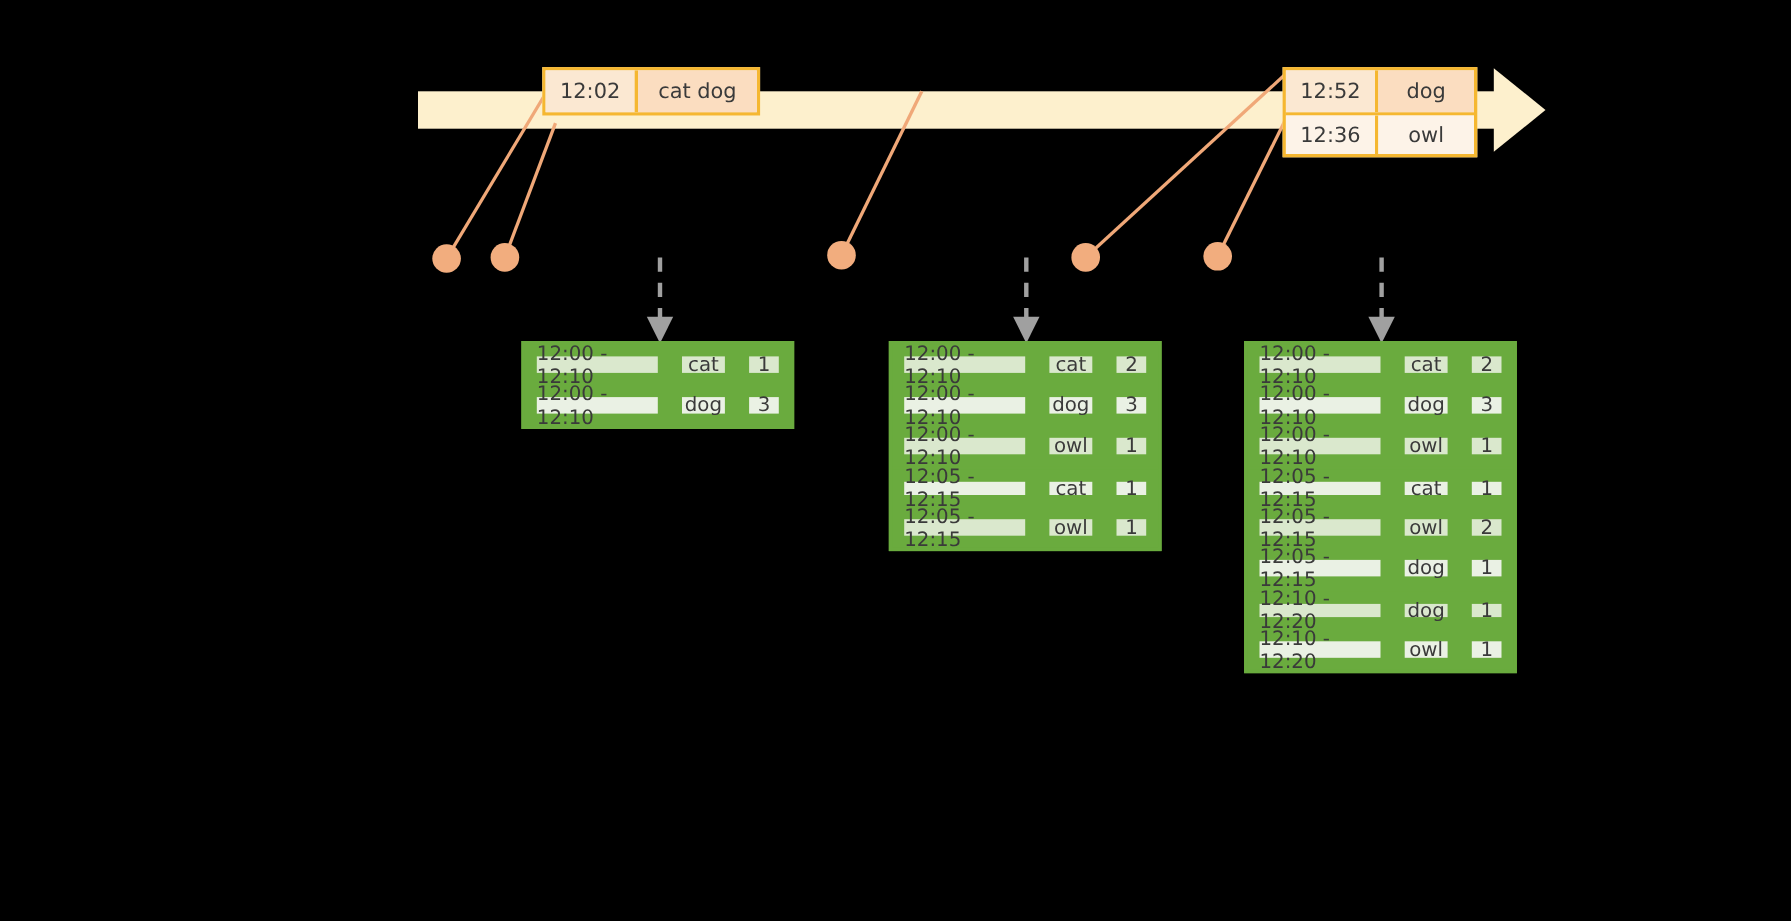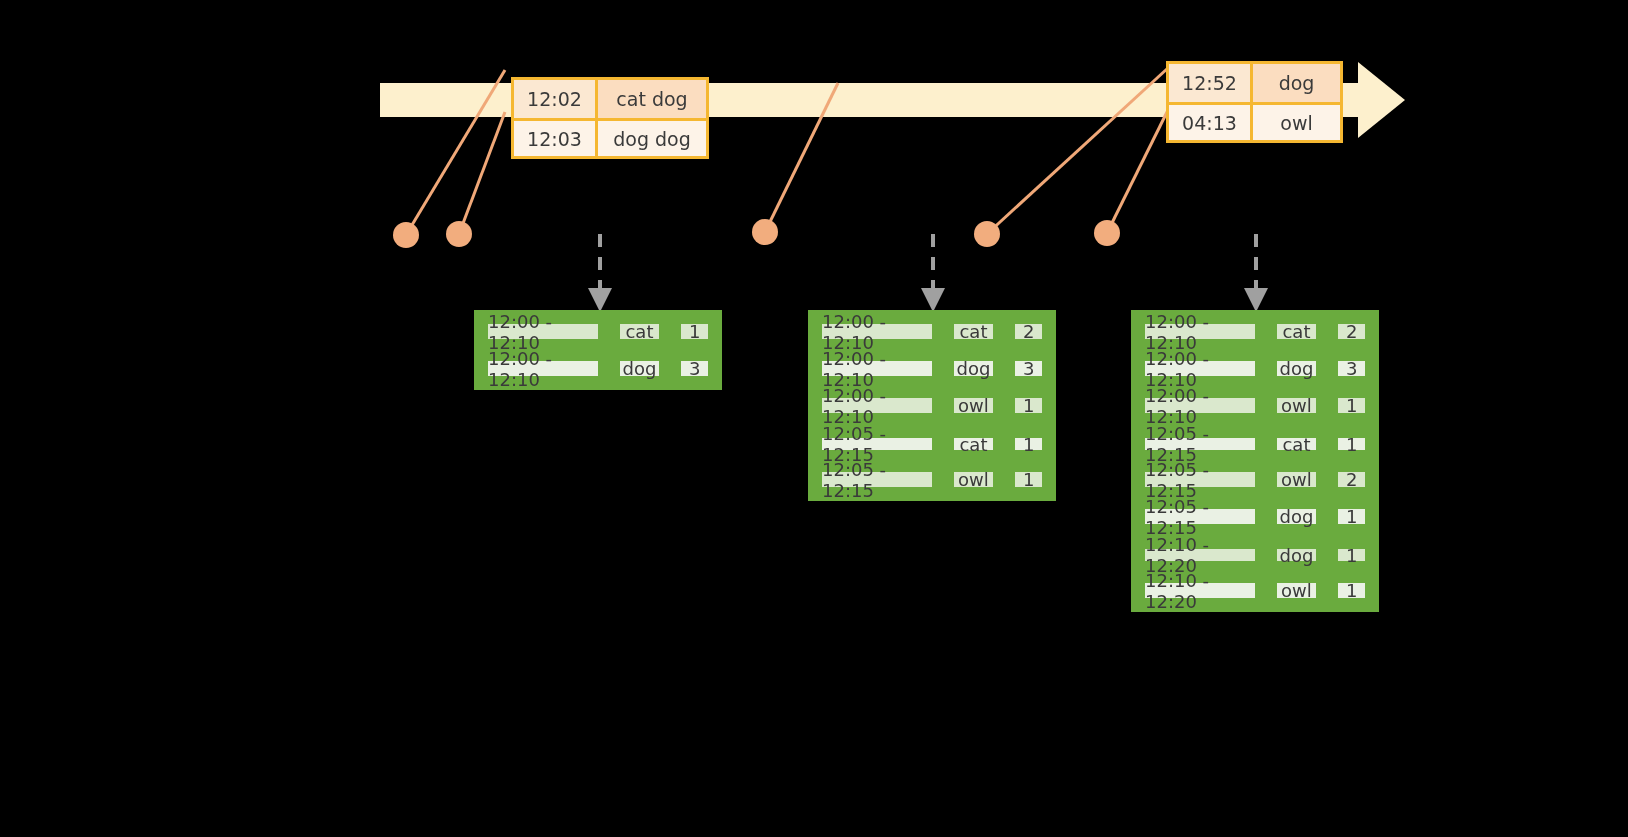--- a/index.html
+++ b/index.html
@@ -134,39 +134,35 @@
         <line x1="933" y1="234" x2="933" y2="290" stroke-dasharray="13,10"></line>
         <polygon points="921,288 945,288 933,312" fill="#a0a0a0" stroke="none"></polygon>
       </g>
       <g>
         <line x1="1256" y1="234" x2="1256" y2="290" stroke-dasharray="13,10"></line>
         <polygon points="1244,288 1268,288 1256,312" fill="#a0a0a0" stroke="none"></polygon>
       </g>
     </g>
   </svg>
 
-  <div class="evt-group" style="left:511px; top:61px; width:198px;margin-top:16px;">
+  <div class="evt-group" style="left:493px; top:61px; width:198px;">
     <div class="evt-row alt">
       <div class="evt-time">12:02</div>
       <div class="evt-text">cat dog</div>
-    </div>
-    <div class="evt-row base">
-      <div class="evt-time">12:03</div>
-      <div class="evt-text">dog dog</div>
     </div>
   </div>
 
 
   <div class="evt-group" style="left:1166px; top:61px; width:177px;">
     <div class="evt-row alt">
       <div class="evt-time">12:52</div>
       <div class="evt-text">dog</div>
     </div>
     <div class="evt-row base">
-      <div class="evt-time">04:13</div>
+      <div class="evt-time">12:36</div>
       <div class="evt-text">owl</div>
     </div>
   </div>
 
   <div class="result-table" style="left:474px; top:310px; width:248px;">
     <div class="res-row shade">
       <div class="res-cell c-window">12:00 - 12:10</div>
       <div class="res-cell c-key">cat</div>
       <div class="res-cell c-count">1</div>
     </div>

